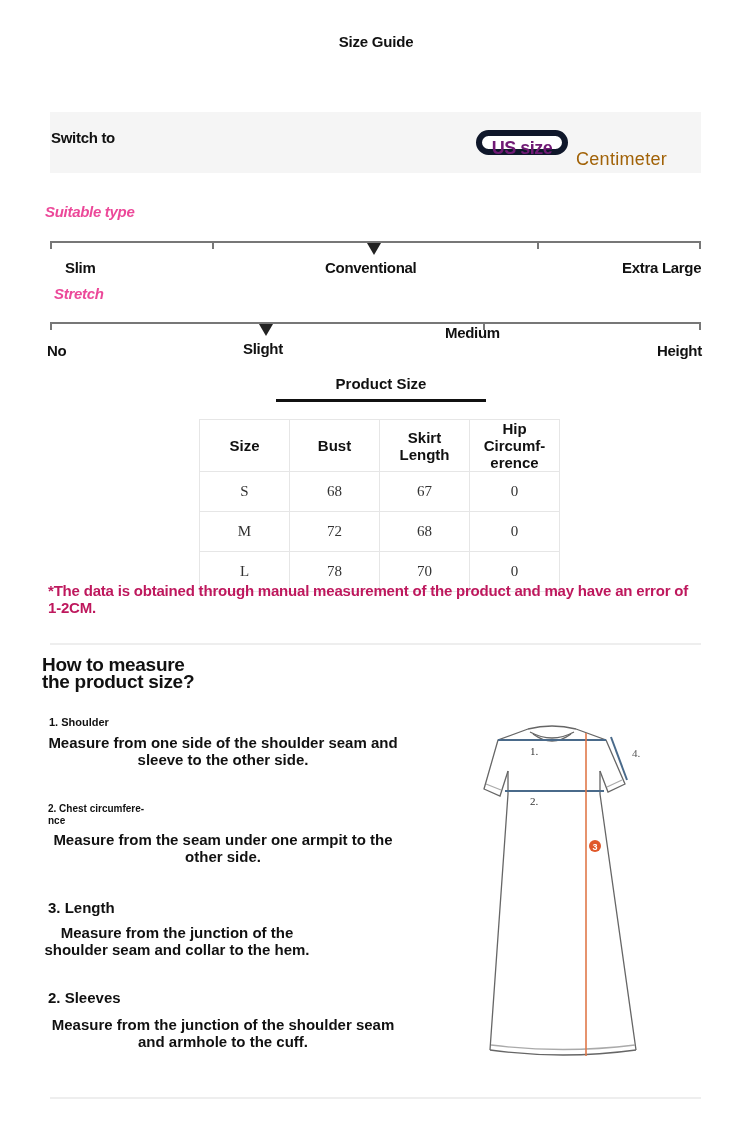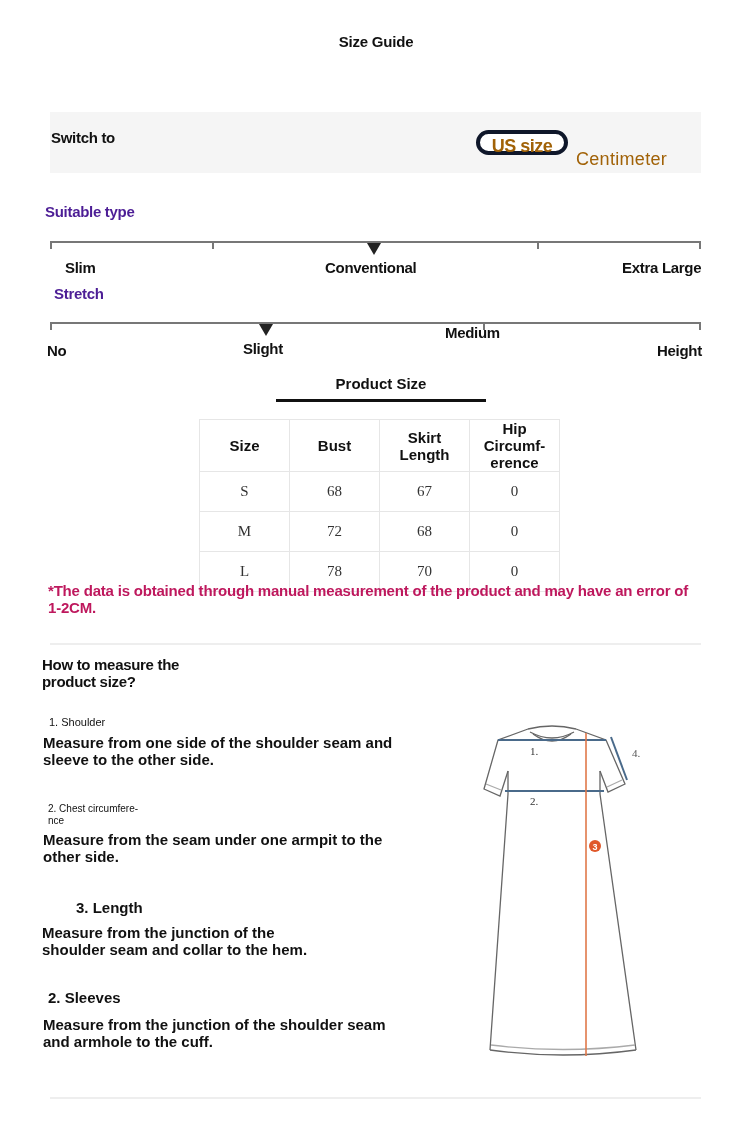--- a/index.html
+++ b/index.html
@@ -5,47 +5,47 @@
     * { box-sizing: border-box; margin: 0; padding: 0; }
     html, body { width: 750px; height: 1124px; background: #ffffff; overflow: hidden; }
     body { position: relative; font-family: "Liberation Sans", "DejaVu Sans", sans-serif; color: #111; }
 
     .abs { position: absolute; }
 
     .page-title { left: 0; width: 752px; top: 33px; text-align: center; font-size: 15px; font-weight: bold; color: #111; letter-spacing: -0.2px; }
 
     .switch-bar { left: 50px; top: 112px; width: 651px; height: 61px; background: #f5f5f5; }
     .switch-label { left: 51px; top: 129px; font-size: 15px; font-weight: bold; color: #111; letter-spacing: -0.3px; text-align: center; }
-    .pill-us { left: 476px; top: 130px; width: 92px; height: 25px; background: #fff; border-radius: 13px; border: 4px solid #0f172a; text-align: center; font-size: 18px; font-weight: bold; line-height: 24px; color: #a16207; letter-spacing: -0.5px; }
+    .pill-us { left: 476px; top: 130px; width: 92px; height: 25px; background: #fff; border-radius: 13px; border: 6px solid #0f172a; text-align: center; font-size: 18px; font-weight: bold; line-height: 24px; color: #701a75; letter-spacing: -0.5px; }
     .pill-cm { left: 576px; top: 129px; font-size: 18px; color: #a16207; letter-spacing: 0.3px; margin-top: 20px; }
 
-    .section-label { font-size: 15px; font-weight: bold; color: #4c1d95; letter-spacing: -0.3px; }
+    .section-label { font-size: 15px; font-weight: bold; color: #ec4899; letter-spacing: -0.3px; font-style: italic; }
 
     .scale-line { height: 2px; background: #777; }
     .tick { width: 2px; height: 8px; background: #777; }
     .marker { width: 0; height: 0; border-left: 7px solid transparent; border-right: 7px solid transparent; border-top: 12px solid #222; }
     .scale-text { font-size: 15px; font-weight: bold; color: #111; letter-spacing: -0.3px; }
 
     .tab-title { left: 276px; width: 210px; top: 375px; text-align: center; font-size: 15px; font-weight: bold; color: #111; }
     .tab-underline { left: 276px; top: 399px; width: 210px; height: 3px; background: #111; }
 
     table.size-table { position: absolute; left: 199px; top: 419px; border-collapse: collapse; }
     table.size-table td, table.size-table th { border: 1px solid #e6e6e6; width: 90px; text-align: center; }
     table.size-table th { height: 41px; font-size: 15px; font-weight: bold; color: #111; line-height: 17px; }
     table.size-table td { height: 40px; font-family: "Liberation Serif", "DejaVu Serif", serif; font-size: 15px; color: #333; }
 
     .note { left: 48px; top: 582px; width: 650px; font-size: 15px; font-weight: bold; color: #be185d; line-height: 17px; letter-spacing: -0.2px; }
 
     .divider { left: 50px; width: 651px; height: 2px; background: #eeeeee; }
 
-    .howto { left: 42px; top: 656px; width: 170px; font-size: 15px; font-weight: bold; color: #111; line-height: 17px; letter-spacing: -0.3px; }
+    .howto { left: 42px; top: 656px; width: 170px; font-size: 19px; font-weight: bold; color: #111; line-height: 17px; letter-spacing: -0.3px; }
 
-    .step-title-sm { font-size: 11px; font-weight: normal; color: #111; line-height: 12px; }
+    .step-title-sm { font-size: 11px; font-weight: bold; color: #111; line-height: 12px; }
     .step-title { font-size: 15px; font-weight: bold; color: #111; }
-    .step-desc { font-size: 15px; font-weight: bold; color: #111; line-height: 17px; width: 360px; }
+    .step-desc { font-size: 15px; font-weight: bold; color: #111; line-height: 17px; width: 360px; text-align: center; }
 
     .diagram { left: 480px; top: 720px; width: 175px; height: 345px; }
   </style>
 </head>
 <body>
 
 <div class="abs page-title">Size Guide</div>
 
 <div class="abs switch-bar"></div>
 <div class="abs switch-label">Switch to</div>
@@ -111,21 +111,21 @@
 <div class="abs divider" style="top:643px;"></div>
 
 <div class="abs howto">How to measure the product size?</div>
 
 <div class="abs step-title-sm" style="left:49px; top:716px;">1. Shoulder</div>
 <div class="abs step-desc" style="left:43px; top:734px;">Measure from one side of the shoulder seam and sleeve to the other side.</div>
 
 <div class="abs step-title-sm" style="left:48px; top:803px; width:100px; font-size:10px; line-height:12px;">2. Chest circumfere-<br>nce</div>
 <div class="abs step-desc" style="left:43px; top:831px;">Measure from the seam under one armpit to the other side.</div>
 
-<div class="abs step-title" style="left:48px; top:899px;margin-left:28px;">3. Length</div>
+<div class="abs step-title" style="left:48px; top:899px;">3. Length</div>
 <div class="abs step-desc" style="left:42px; top:924px; width:270px;">Measure from the junction of the shoulder seam and collar to the hem.</div>
 
 <div class="abs step-title" style="left:48px; top:989px;">2. Sleeves</div>
 <div class="abs step-desc" style="left:43px; top:1016px;">Measure from the junction of the shoulder seam and armhole to the cuff.</div>
 
 <svg class="abs diagram" viewBox="0 0 175 345">
 
   <g fill="none" stroke="#666" stroke-width="1.3">
 
     <path d="M48 9 Q 72 3 96 9"></path>

